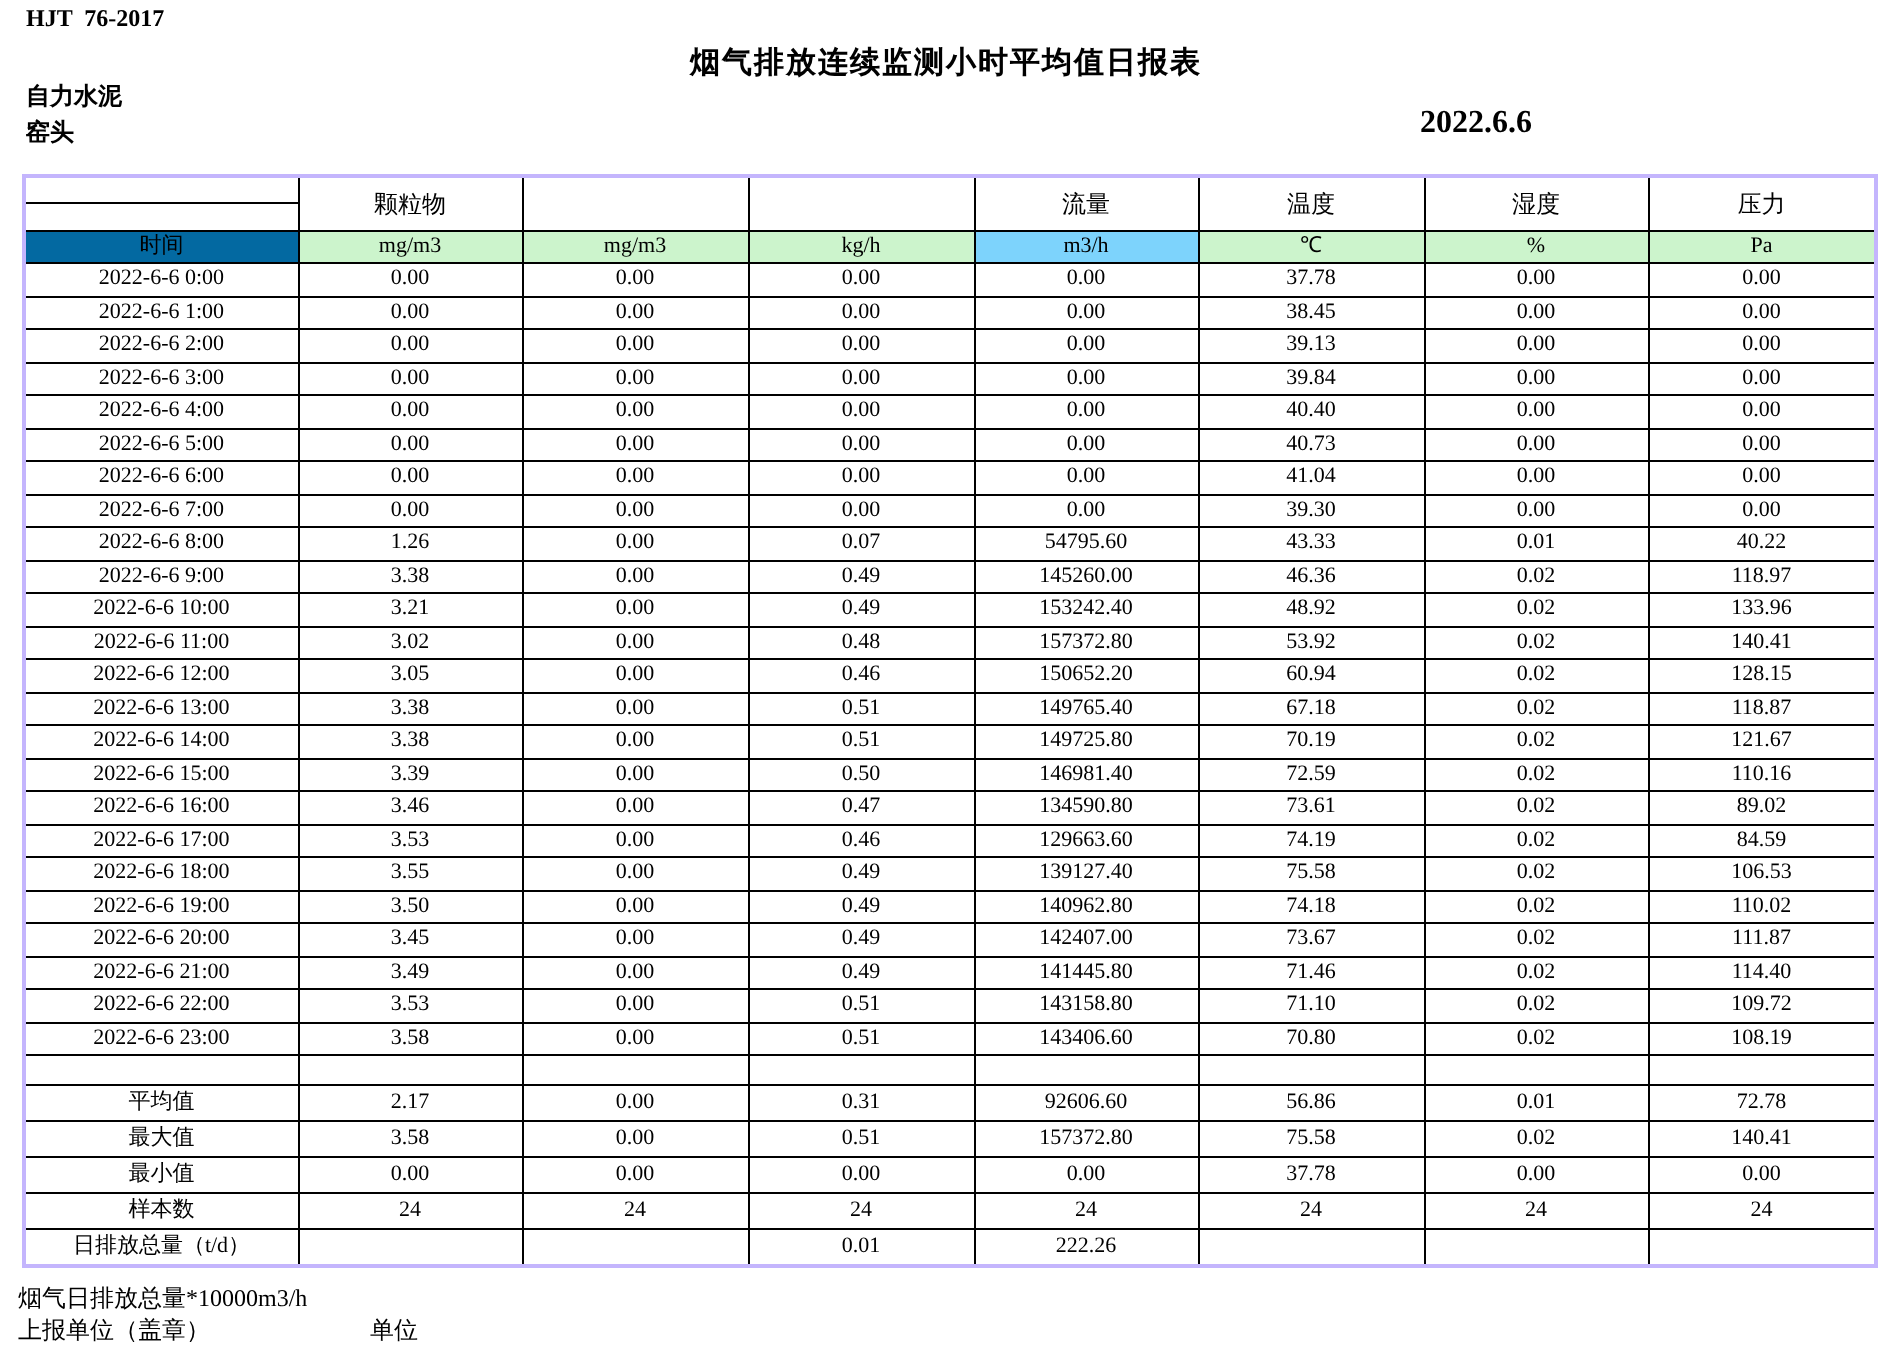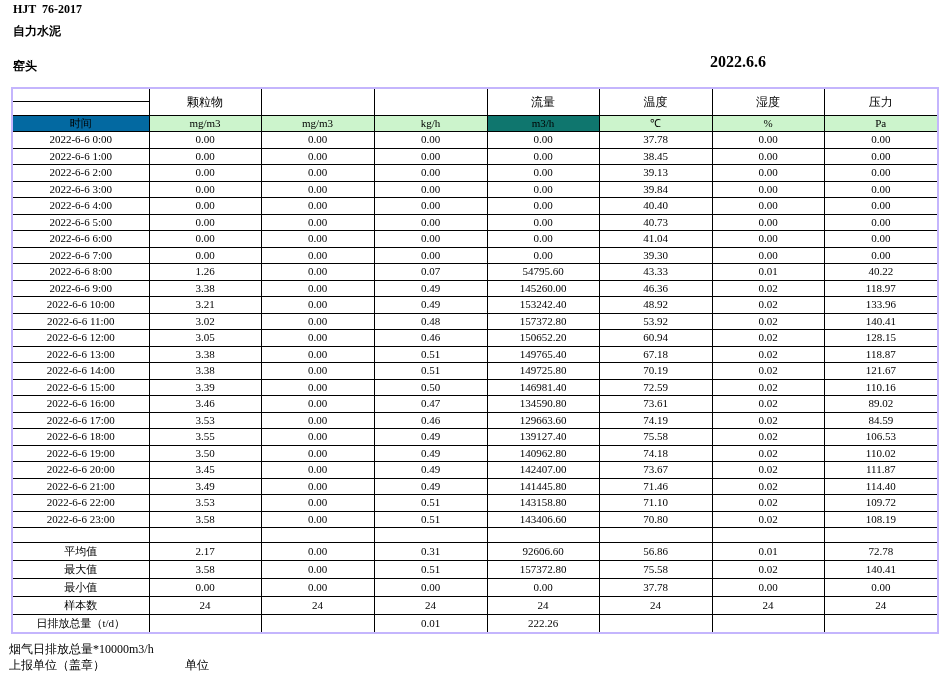--- a/index.html
+++ b/index.html
@@ -33,21 +33,21 @@
     top: 22px;
     text-align: center;
     font-size: 15px;
     font-weight: bold;
     letter-spacing: 1px;
     font-family: "Liberation Sans", sans-serif;
   }
   .company {
     position: absolute;
     left: 13px;
-    top: 23px;
+    top: 40px;
     font-size: 12px;
     font-weight: bold;
     font-family: "Liberation Sans", sans-serif;
     text-align: right;
   }
   .monitor-point {
     position: absolute;
     left: 13px;
     top: 58px;
     font-size: 12px;
@@ -103,20 +103,21 @@
   }
   .foot-row .report-unit { position: absolute; left: 9px; top: 0; white-space: nowrap; }
   .foot-row .unit-label  { position: absolute; left: 185px; top: 0; white-space: nowrap; }
 </style>
 </head>
 <body>
 
 <div class="page">
 
   <div class="std-code">HJT  76-2017</div>
+  <div class="report-title">烟气排放连续监测小时平均值日报表</div>
   <div class="company">自力水泥</div>
   <div class="monitor-point">窑头</div>
   <div class="report-date">2022.6.6</div>
 
   <table class="report">
     <colgroup>
       <col style="width:137px">
       <col style="width:112px">
       <col style="width:113px">
       <col style="width:113px">
@@ -137,21 +138,21 @@
         <td rowspan="2">压力</td>
       </tr>
       <tr class="hrow-b">
         <td></td>
       </tr>
       <tr class="unit-row">
         <td style="background: #0369a1;">时间</td>
         <td style="background: rgb(204, 244, 204);">mg/m3</td>
         <td style="background: rgb(204, 244, 204);">mg/m3</td>
         <td style="background: rgb(204, 244, 204); margin-top: 28px;">kg/h</td>
-        <td style="background: #0f766e;">m3/h</td>
+        <td style="background: #7dd3fc;">m3/h</td>
         <td style="background: rgb(204, 244, 204);">℃</td>
         <td style="background: rgb(204, 244, 204);">%</td>
         <td style="background: rgb(204, 244, 204);">Pa</td>
       </tr>
     </thead>
     <tbody id="table-body">
         <tr class="data-row">
           <td>2022-6-6 0:00</td>
           <td>0.00</td>
           <td>0.00</td>

